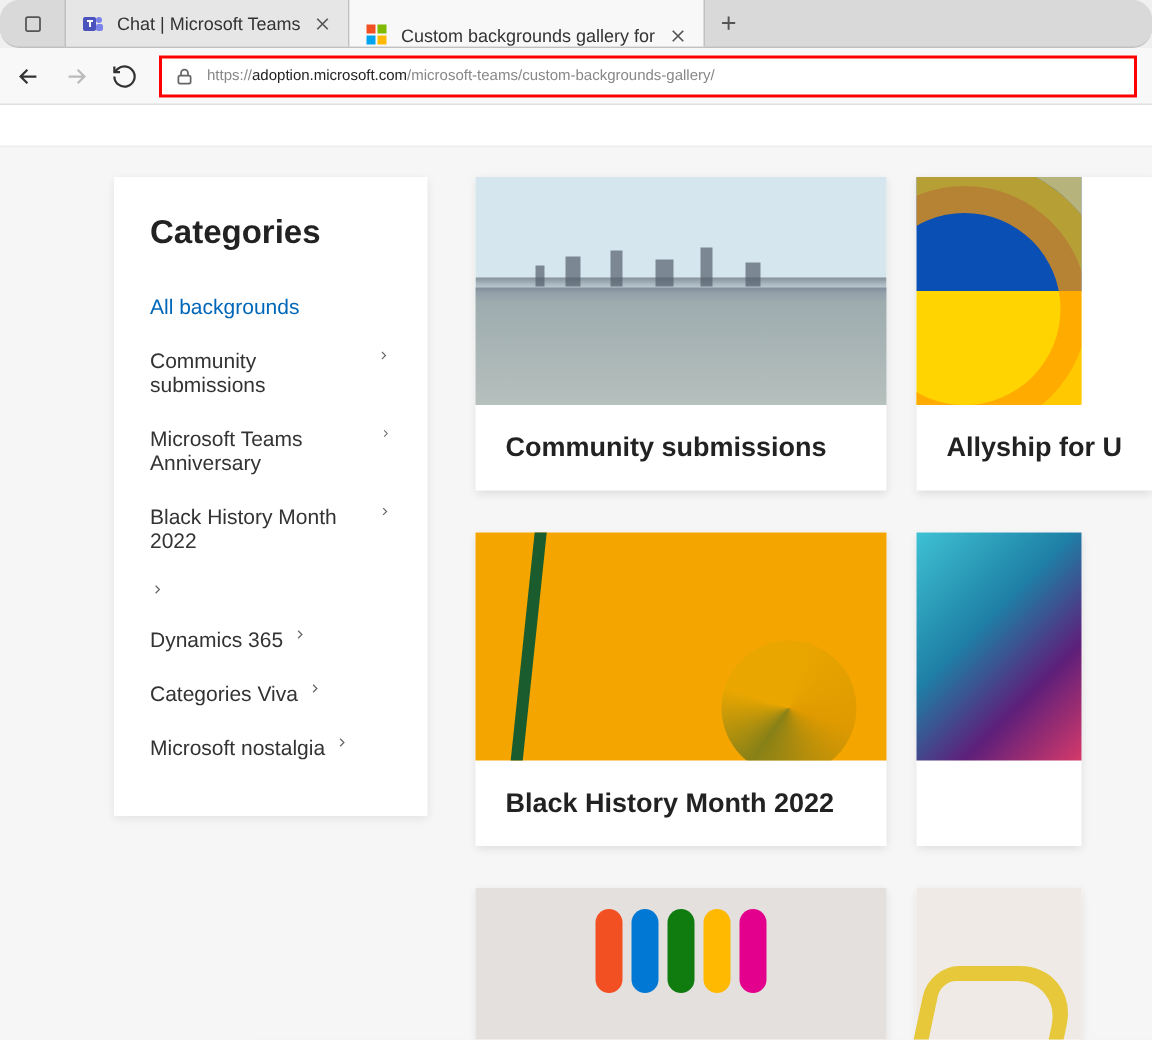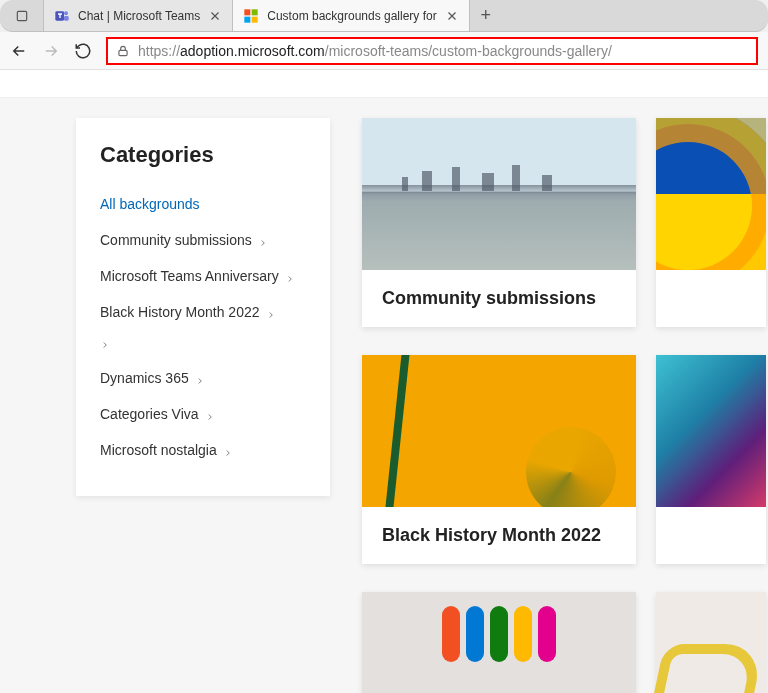--- a/index.html
+++ b/index.html
@@ -3,44 +3,44 @@
   <meta charset="utf-8">
   <style>
     * { margin: 0; padding: 0; box-sizing: border-box; font-family: 'Segoe UI', Tahoma, sans-serif; }
     body { width: 768px; height: 693px; background: #f0f0f0; overflow: hidden; }
     
     
     .tab-bar { display: flex; align-items: center; height: 32px; background: #d9d9d9; border-bottom: 1px solid #c0c0c0; border-radius: 13px; }
     .tab-spacer { width: 44px; height: 100%; display: flex; align-items: center; justify-content: center; border-right: 1px solid #c0c0c0; }
     .tab-spacer svg { width: 14px; height: 14px; }
     .tab { display: flex; align-items: center; height: 100%; padding: 0 10px; background: #e6e6e6; border-right: 1px solid #c0c0c0; gap: 8px; font-size: 12px; color: #333; min-width: 0; max-width: 240px; cursor: pointer; }
-    .tab.active { background: #f8f8f8; }
+    .tab.active { background: #f8f8f8; align-items: flex-end; }
     .tab-favicon { width: 16px; height: 16px; flex-shrink: 0; }
     .tab-title { white-space: nowrap; overflow: hidden; text-overflow: ellipsis; flex: 1; }
     .tab-close { width: 14px; height: 14px; flex-shrink: 0; color: #555; cursor: pointer; }
     .new-tab { width: 32px; height: 100%; display: flex; align-items: center; justify-content: center; color: #555; font-size: 18px; cursor: pointer; }
     
     
     .toolbar { display: flex; align-items: center; height: 38px; background: #f8f8f8; padding: 0 10px; gap: 14px; border-bottom: 1px solid #e0e0e0; }
     .nav-btn { width: 18px; height: 18px; color: #333; cursor: pointer; display: flex; align-items: center; justify-content: center; }
     .nav-btn.disabled { color: #bbb; cursor: default; }
     .address-bar-wrap { flex: 1; display: flex; align-items: center; height: 28px; border: 2px solid #ff0000; border-radius: 0; padding: 0 8px; gap: 8px; background: #fff; }
     .lock-icon { width: 14px; height: 14px; color: #666; }
-    .url { font-size: 14px; color: #888; white-space: nowrap; }
+    .url { font-size: 10px; color: #888; white-space: nowrap; }
     .url .bold { color: #222; }
     
     
     .page-strip { height: 28px; background: #fff; border-bottom: 1px solid #eee; }
     
     
     .content { display: flex; gap: 32px; padding: 20px 0 0 76px; background: #f6f6f6; align-items: flex-start; }
     
     .sidebar { width: 254px; background: #fff; box-shadow: 0 2px 6px rgba(0,0,0,.08); padding: 24px 24px 28px 24px; }
     .sidebar-title { font-size: 22px; font-weight: 600; color: #222; margin-bottom: 18px; }
-    .sidebar-item { display: flex; align-items: flex-end; font-size: 14px; color: #333; padding: 10px 0; gap: 6px; cursor: pointer; }
+    .sidebar-item { display: flex; align-items: flex-start; font-size: 14px; color: #333; padding: 10px 0; gap: 6px; cursor: pointer; }
     .sidebar-item.active { color: #0067b8; }
     .chev { width: 10px; height: 10px; color: #666; }
     
     .grid { display: flex; flex-direction: column; gap: 28px; }
     .row { display: flex; gap: 20px; }
     .card { background: #fff; box-shadow: 0 2px 6px rgba(0,0,0,.1); display: flex; flex-direction: column; cursor: pointer; }
     .card-img { width: 274px; height: 152px; background: #ccc; }
     .card.partial .card-img { width: 110px; }
     .card-label { padding: 18px 20px; font-size: 18px; font-weight: 600; color: #222; white-space: nowrap; overflow: hidden; }
     .card.partial .card-label { overflow: visible; }
@@ -184,20 +184,21 @@
           <span class="bld" style="left:60px;width:10px;height:20px"></span>
           <span class="bld" style="left:90px;width:8px;height:24px"></span>
           <span class="bld" style="left:120px;width:12px;height:18px"></span>
           <span class="bld" style="left:150px;width:8px;height:26px"></span>
           <span class="bld" style="left:180px;width:10px;height:16px"></span>
         </div>
         <div class="card-label">Community submissions</div>
       </div>
       <div class="card partial">
         <div class="card-img thumb-ukraine"></div>
+        <div class="card-label">Allyship for U</div>
       </div>
     </div>
     <div class="row">
       <div class="card">
         <div class="card-img thumb-black-history"></div>
         <div class="card-label">Black History Month 2022</div>
       </div>
       <div class="card partial">
         <div class="card-img thumb-womens"></div>
       </div>

